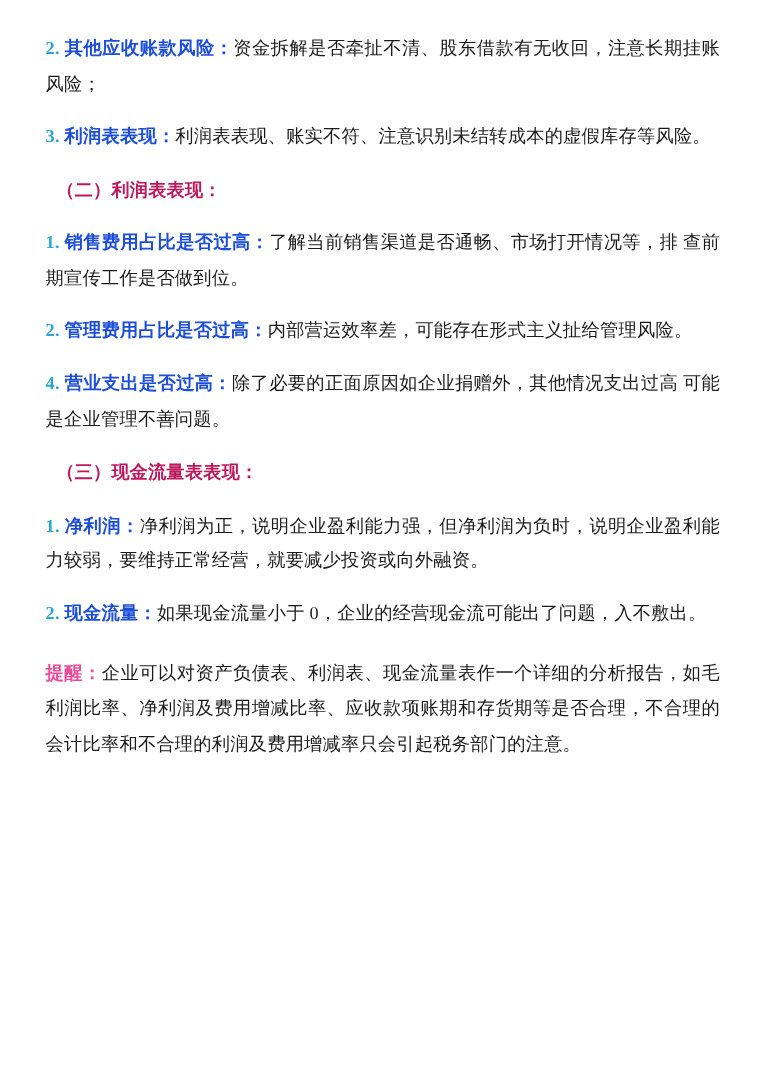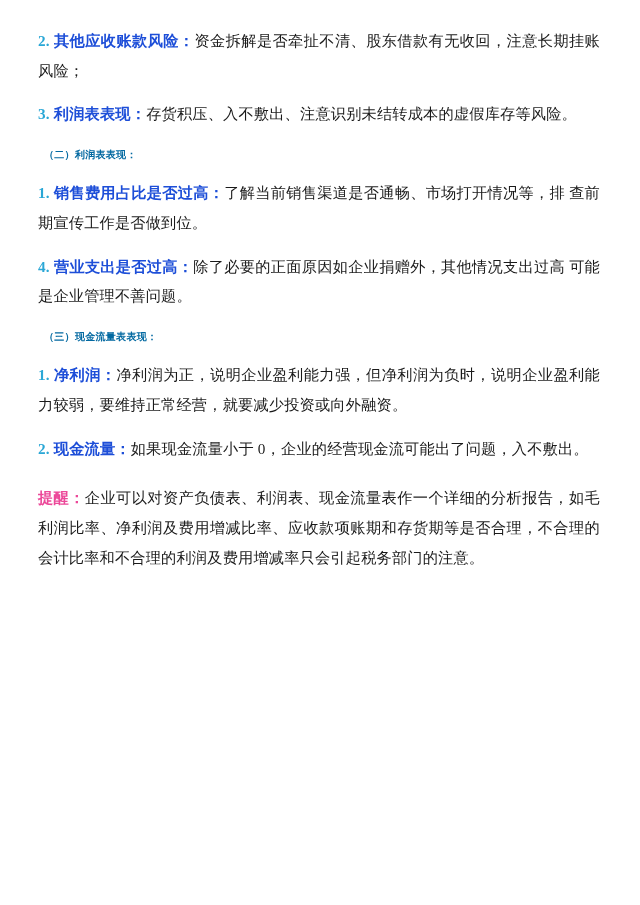--- a/index.html
+++ b/index.html
@@ -24,24 +24,24 @@
   }
   .block {
     margin: 0 0 14px 0;
     font-size: 15.2px;
     line-height: 1.95;
     text-align: justify;
     letter-spacing: 0.2px;
   }
   .heading {
     margin: 0 0 14px 0;
-    font-size: 10px;
+    font-size: 15px;
     line-height: 1.95;
     font-weight: bold;
-    color: #0369a1;
+    color: #be185d;
     letter-spacing: 0.3px;
     text-indent: 0.6em;
   }
   .lead-blue {
     color: #1d4ed8;
     font-weight: bold;
   }
   .lead-red {
     color: #ec4899;
     font-weight: bold;
@@ -61,32 +61,36 @@
 
 <div class="page">
 
   <p class="block">
     <span class="num">2.</span>
     <span class="lead-blue">其他应收账款风险：</span><span class="body-text">资金拆解是否牵扯不清、股东借款有无收回，注意长期挂账风险；</span>
   </p>
 
   <p class="block">
     <span class="num">3.</span>
-    <span class="lead-blue">利润表表现：</span><span class="body-text">存货积压、入不敷出、注意识别未结转成本的虚假库存等风险。</span>
+    <span class="lead-blue">利润表表现：</span><span class="body-text">利润表表现、账实不符、注意识别未结转成本的虚假库存等风险。</span>
   </p>
 
   <div class="spacer-small"></div>
 
   <p class="heading">（二）利润表表现：</p>
 
   <p class="block">
     <span class="num">1.</span>
     <span class="lead-blue">销售费用占比是否过高：</span><span class="body-text">了解当前销售渠道是否通畅、市场打开情况等，排 查前期宣传工作是否做到位。</span>
   </p>
 
+  <p class="block">
+    <span class="num">2.</span>
+    <span class="lead-blue">管理费用占比是否过高：</span><span class="body-text">内部营运效率差，可能存在形式主义扯给管理风险。</span>
+  </p>
 
 
   <p class="block">
     <span class="num">4.</span>
     <span class="lead-blue">营业支出是否过高：</span><span class="body-text">除了必要的正面原因如企业捐赠外，其他情况支出过高 可能是企业管理不善问题。</span>
   </p>
 
   <div class="spacer-small"></div>
 
   <p class="heading">（三）现金流量表表现：</p>

